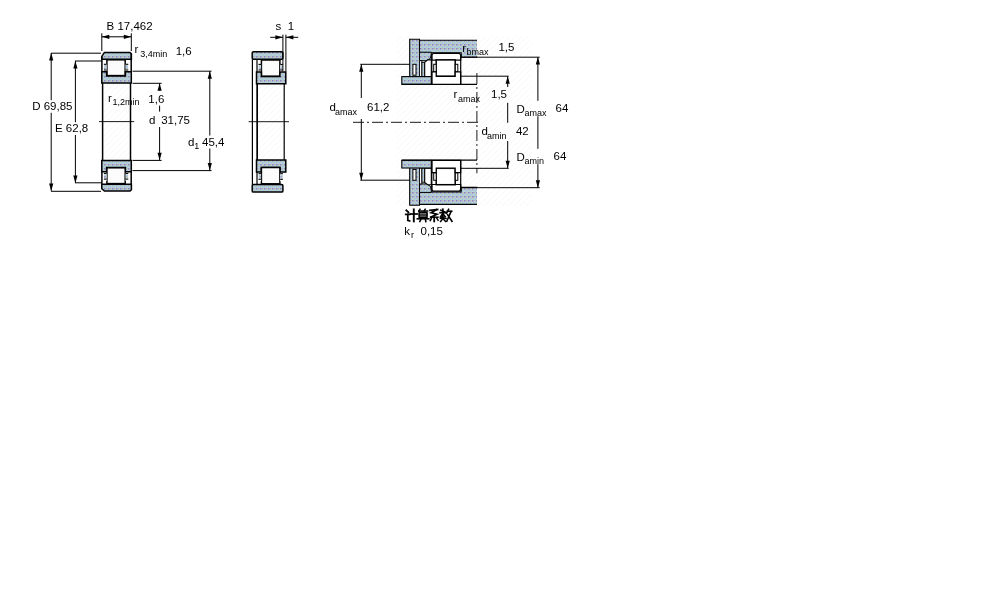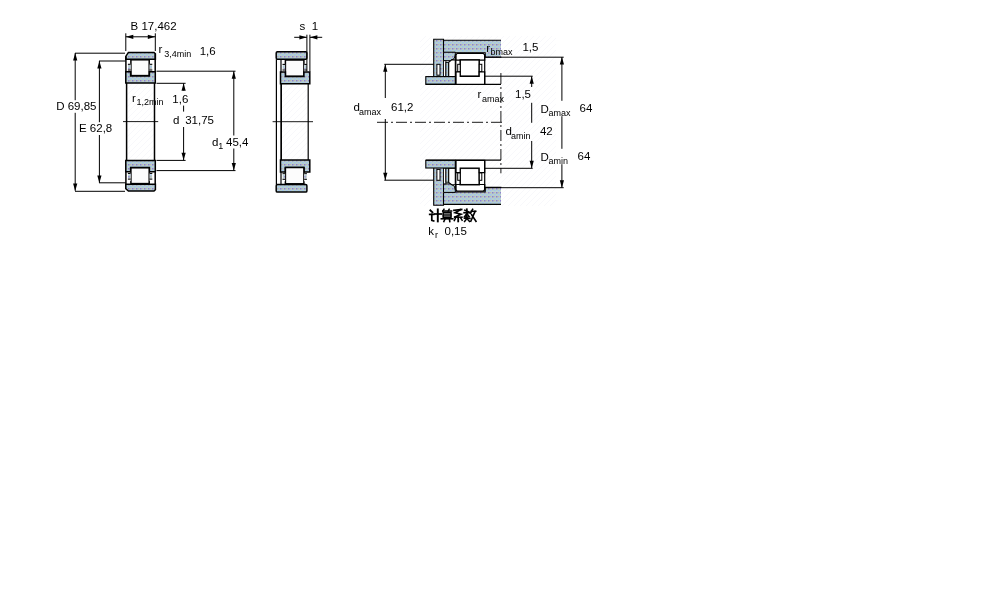--- a/index.html
+++ b/index.html
@@ -1,16 +1,16 @@
 <!DOCTYPE html>
 <html><head>
 <meta charset="utf-8">
 <style>
   html,body{margin:0;padding:0;background:#ffffff;}
-  #c{position:relative;width:836px;height:600px;background:#f9a8d4;overflow:hidden;margin-left:24px;}
+  #c{position:relative;width:836px;height:600px;background:#f9a8d4;overflow:hidden;}
   svg{display:block;}
   text{font-family:"Liberation Sans",sans-serif;fill:#000;}
 </style>
 </head>
 <body>
 <div id="c">
 <svg width="1000" height="600" viewBox="0 0 1000 600">
 <defs>
   <pattern id="bp" width="4" height="4" patternUnits="userSpaceOnUse">
     <rect width="4" height="4" fill="#b6d0cd"></rect>

